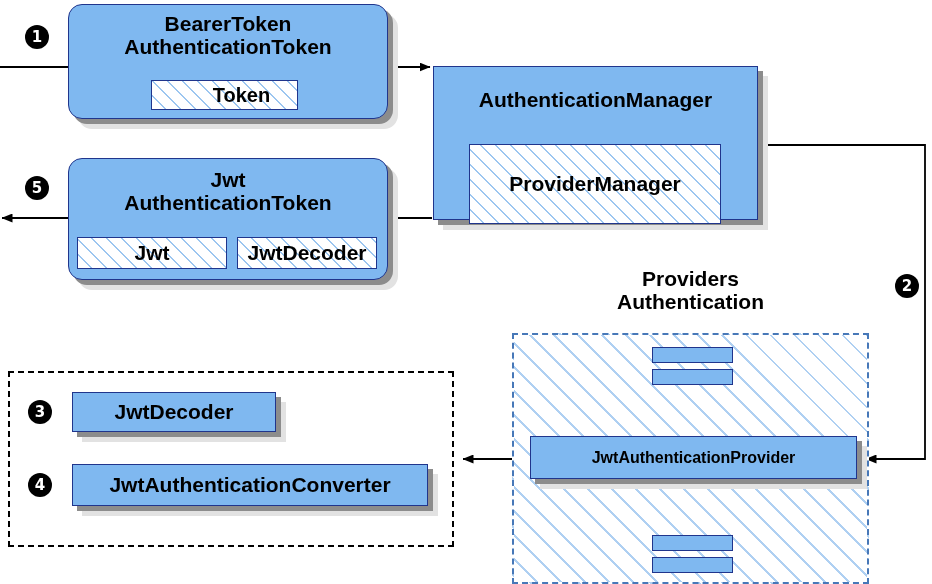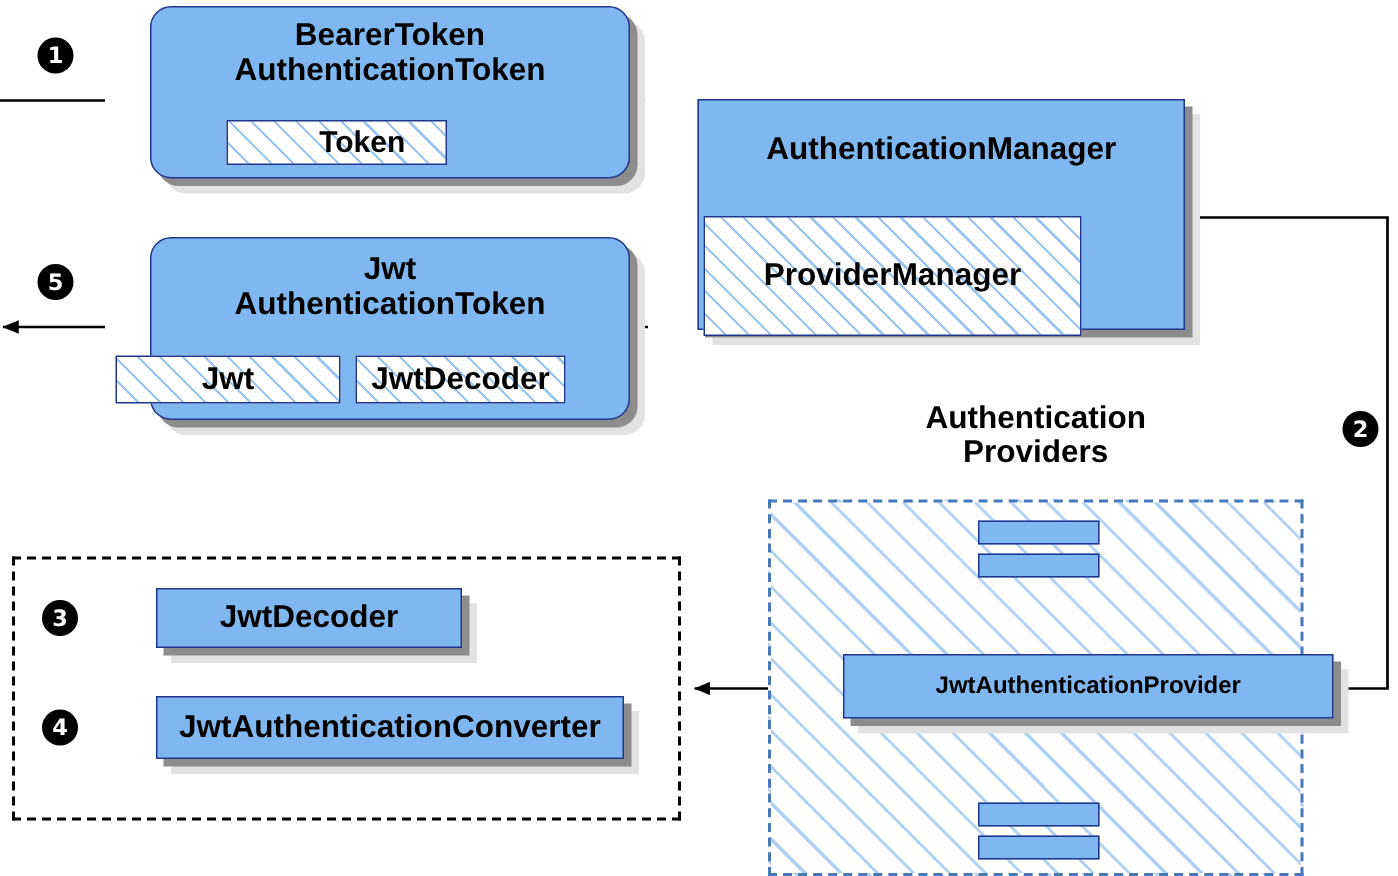--- a/index.html
+++ b/index.html
@@ -42,21 +42,20 @@
   }
   .rounded {
     border-radius: 14px;
     border-width: 1.6px;
   }
   
   .shadow2 {
     box-shadow:
       5px 5px 0 0 #8C8C8C,
       10px 10px 0 0 #E2E2E2;
-    margin-left: 32px;
   }
   
   .hatch {
     position: absolute;
     box-sizing: border-box;
     border: 1.6px solid #20358C;
     color: #000;
     font-weight: bold;
     display: flex;
     align-items: center;
@@ -205,43 +204,43 @@
     </div>
   </div>
   <div class="hatch" style="left:77px; top:237px; width:150px; height:32px; font-size:21px;">
     <span>Jwt</span>
   </div>
   <div class="hatch" style="left:237px; top:237px; width:140px; height:32px; font-size:21px;">
     <span>JwtDecoder</span>
   </div>
 
   <div class="caption" style="left:553px; top:267px; width:275px; font-size:21px;">
+    <div>Providers</div>
     <div>Authentication</div>
-    <div>Providers</div>
   </div>
 
   <div class="dotted-blue" style="left:512px; top:333px; width:357px; height:251px;"></div>
 
   <div class="minibar" style="left:652px; top:347px; width:81px; height:16px;"></div>
   <div class="minibar" style="left:652px; top:369px; width:81px; height:16px;"></div>
 
   <div class="minibar" style="left:652px; top:535px; width:81px; height:16px;"></div>
   <div class="minibar" style="left:652px; top:557px; width:81px; height:16px;"></div>
 
   <div class="node shadow2" style="left:530px; top:436px; width:327px; height:43px; font-size:16px;">
     <span>JwtAuthenticationProvider</span>
   </div>
 
   <div class="dotted-black" style="left:8px; top:371px; width:446px; height:176px;"></div>
 
   <div class="node shadow2" style="left:72px; top:392px; width:204px; height:40px; font-size:21px;">
     <span>JwtDecoder</span>
   </div>
 
-  <div class="node shadow2" style="left:72px; top:464px; width:312px; height:42px; font-size:21px;">
+  <div class="node shadow2" style="left:72px; top:464px; width:356px; height:42px; font-size:21px;">
     <span>JwtAuthenticationConverter</span>
   </div>
 
   <div class="bullet" style="left:25px; top:25px;">
     <span>1</span>
   </div>
   <div class="bullet" style="left:25px; top:176px;">
     <span>5</span>
   </div>
   <div class="bullet" style="left:895px; top:274px;">

